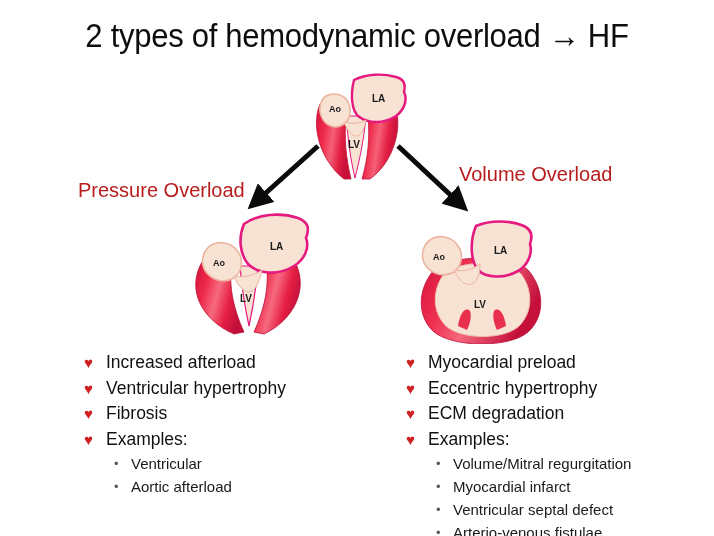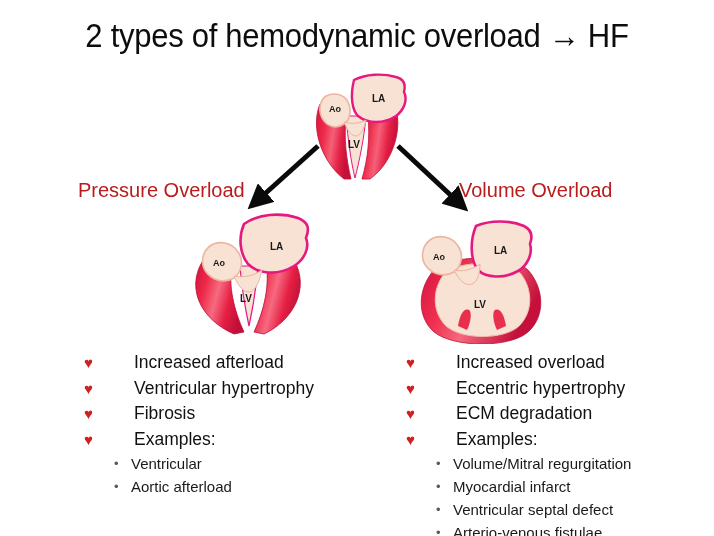--- a/index.html
+++ b/index.html
@@ -38,21 +38,21 @@
   
   .col-heading {
     position: absolute;
     font-size: 20px;
     line-height: 24px;
     font-weight: 400;
     color: #b91c1c;
     white-space: nowrap;
   }
   #heading-pressure { left: 78px;  top: 178px; }
-  #heading-volume   { left: 459px; top: 178px; }
+  #heading-volume   { left: 459px; top: 162px; }
 
   
   .branch-arrow {
     position: absolute;
   }
 
   
   .heart-figure { position: absolute; }
   #heart-top       { left: 296px; top: 66px;  width: 122px; height: 116px; }
   #heart-pressure  { left: 182px; top: 206px; width: 142px; height: 130px; }
@@ -82,21 +82,21 @@
     color: #111111;
     white-space: nowrap;
   }
   .bullet-marker {
     width: 22px;
     flex: 0 0 22px;
     color: #cf2121;
     font-size: 15px;
     line-height: 25.5px;
   }
-  .bullet-text { flex: 1 1 auto; margin-left: 28px; }
+  .bullet-text { flex: 1 1 auto; }
 
   .sub-list {
     list-style: none;
     margin: 0;
     padding: 0;
   }
   .sub-item {
     display: flex;
     align-items: flex-start;
     font-size: 15px;
@@ -273,21 +273,21 @@
           <span class="sub-text">Aortic afterload</span>
         </li>
       </ul>
     </li>
   </ul>
 
   <ul class="bullet-list" id="list-volume">
     <li>
       <div class="bullet-item">
         <span class="bullet-marker">♥</span>
-        <span class="bullet-text">Increased overload</span>
+        <span class="bullet-text">Myocardial preload</span>
       </div>
     </li>
     <li>
       <div class="bullet-item">
         <span class="bullet-marker">♥</span>
         <span class="bullet-text">Eccentric hypertrophy</span>
       </div>
     </li>
     <li>
       <div class="bullet-item">

